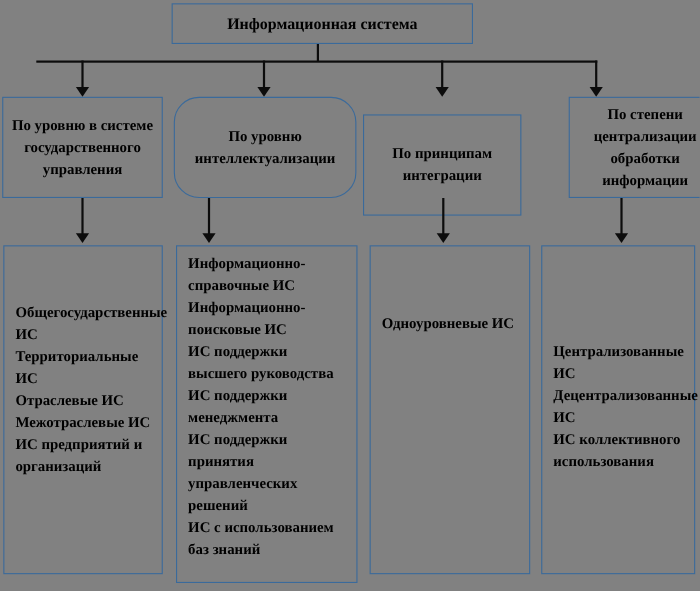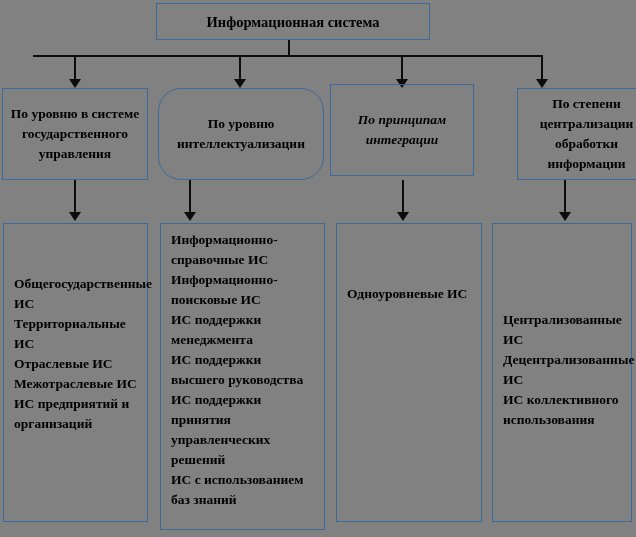--- a/index.html
+++ b/index.html
@@ -103,21 +103,21 @@
   <div class="arrow-head" style="left:536px; top:79px;"></div>
 
   <div class="node node-cat" style="left:2px; top:88px; width:146px; height:92px;">
     <span>По уровню в системе государственного управления</span>
   </div>
 
   <div class="node node-cat" style="left:158px; top:88px; width:166px; height:92px;border-radius:23px;">
     <span>По уровню интеллектуализации</span>
   </div>
 
-  <div class="node node-cat" style="left:330px; top:84px; width:144px; height:92px;font-style:italic;">
+  <div class="node node-cat" style="left:330px; top:104px; width:144px; height:92px;">
     <span>По принципам интеграции</span>
   </div>
 
   <div class="node node-cat" style="left:493px; top:88px; width:139px; height:92px;margin-left:24px;">
     <span>По степени централизации обработки информации</span>
   </div>
 
   <div class="vline" style="left:74px; top:180px; height:34px;"></div>
   <div class="arrow-head" style="left:69px; top:212px;"></div>
 
@@ -137,22 +137,22 @@
       <span class="item">Отраслевые ИС</span>
       <span class="item">Межотраслевые ИС</span>
       <span class="item">ИС предприятий и организаций</span>
     </div>
   </div>
 
   <div class="node node-list" style="left:160px; top:223px; width:165px; height:307px;">
     <div class="list-inner" style="top:6px;">
       <span class="item">Информационно-справочные ИС</span>
       <span class="item">Информационно-поисковые ИС</span>
+      <span class="item">ИС поддержки высшего руководства</span>
       <span class="item">ИС поддержки менеджмента</span>
-      <span class="item">ИС поддержки высшего руководства</span>
       <span class="item">ИС поддержки принятия управленческих решений</span>
       <span class="item">ИС с использованием баз знаний</span>
     </div>
   </div>
 
   <div class="node node-list" style="left:336px; top:223px; width:146px; height:299px;">
     <div class="list-inner" style="top:60px;">
       <span class="item">Одноуровневые ИС</span>
     </div>
   </div>

